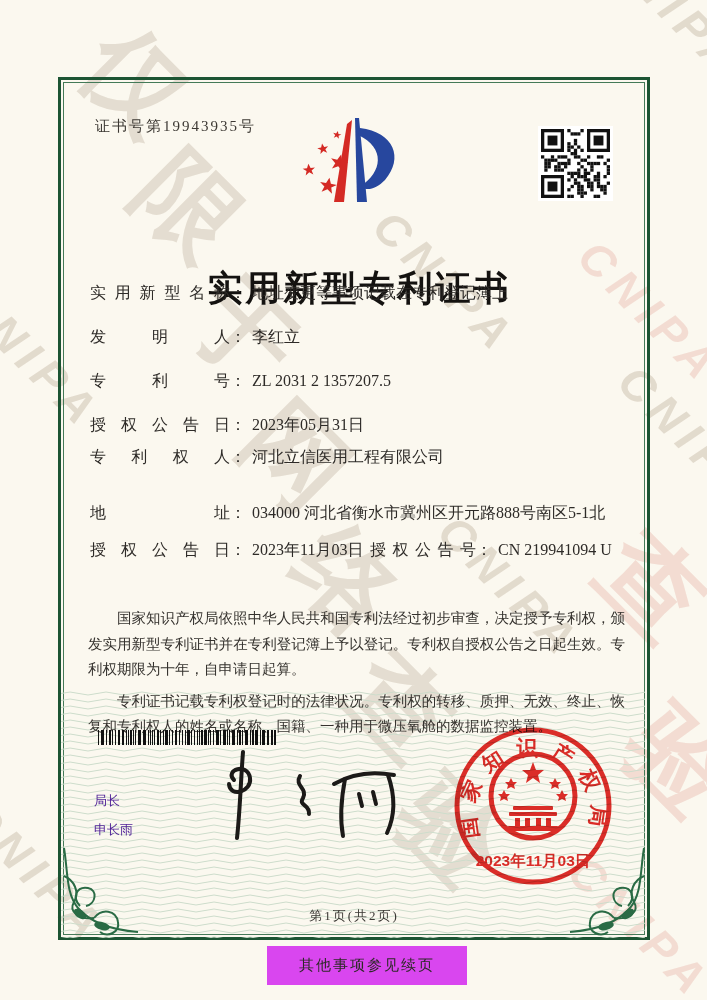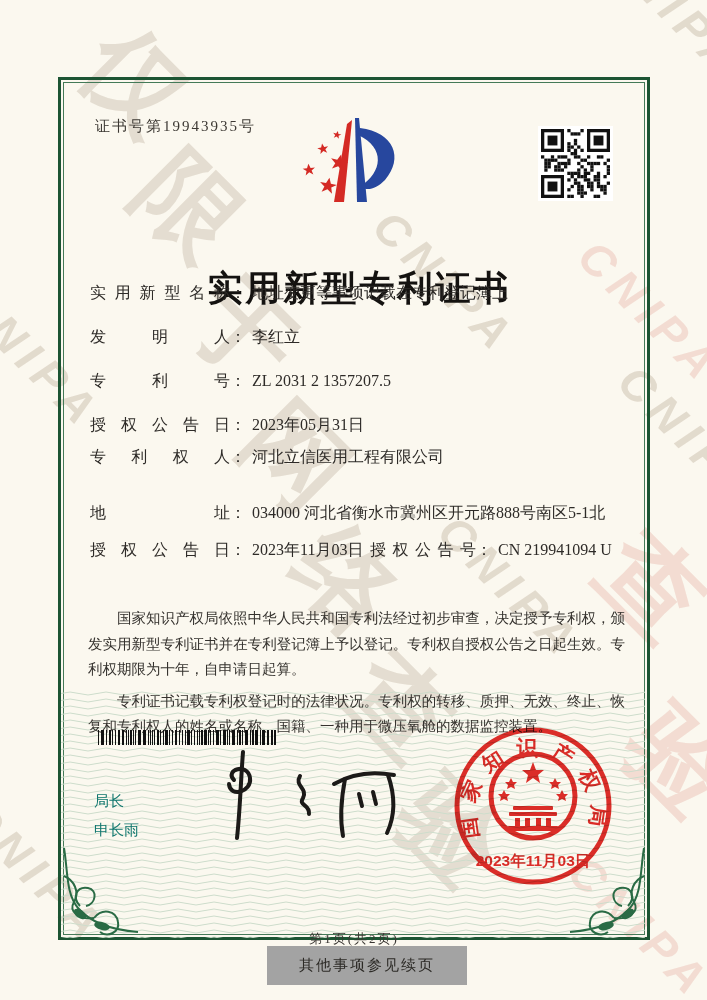--- a/index.html
+++ b/index.html
@@ -39,28 +39,28 @@
             vertical-align:bottom;font-family:Liberation Serif, serif; }
   .fcolon { margin-right:6px; }
   .fpair2 { position:absolute; left:280px; top:0; }
   .legal { position:absolute; left:88px; top:576px; width:537px; z-index:3;
            font-size:14.5px; line-height:25.5px; color:#35322e; text-align:justify;margin-top:30px; }
   .legal p { text-indent:2em; }
   .legal p + p { margin-top:6px; }
   .barcode { position:absolute; left:98px; top:730px; width:182px; height:15px; z-index:3; }
   .bureau { position:absolute; left:94px; top:786px; z-index:3;
             font-family:Liberation Sans, sans-serif;
-            font-size:15px; color:#0f766e; line-height:29px; }
+            font-size:13px; color:#4c1d95; line-height:29px; }
   .signature { position:absolute; left:196px; top:746px; width:212px; height:98px; z-index:3; }
   .seal { position:absolute; left:449px; top:720px; width:168px; height:172px; z-index:5;
           mix-blend-mode:multiply; }
   .page-no { position:absolute; left:58px; top:907px; width:592px; z-index:3;
-             text-align:center; font-size:13px; letter-spacing:2px; color:#3a3733;margin-top:23px; }
+             text-align:center; font-size:13px; letter-spacing:2px; color:#3a3733; }
   .footer-note { position:absolute; left:267px; top:946px; width:200px; height:39px; z-index:3;
-                 background:#a3a3a3; text-align:center; line-height:39px;
+                 background:#d946ef; text-align:center; line-height:39px;
                  font-size:15px; letter-spacing:2px; color:#2c2a26; }
 </style>
 </head>
 <body>
 
 <div class="page">
 
   <span class="wm wm-cjk" style="left:85px;  top:15px;">仅</span>
   <span class="wm wm-cjk" style="left:138px; top:140px;">限</span>
   <span class="wm wm-cjk" style="left:192px; top:265px;">于</span>

